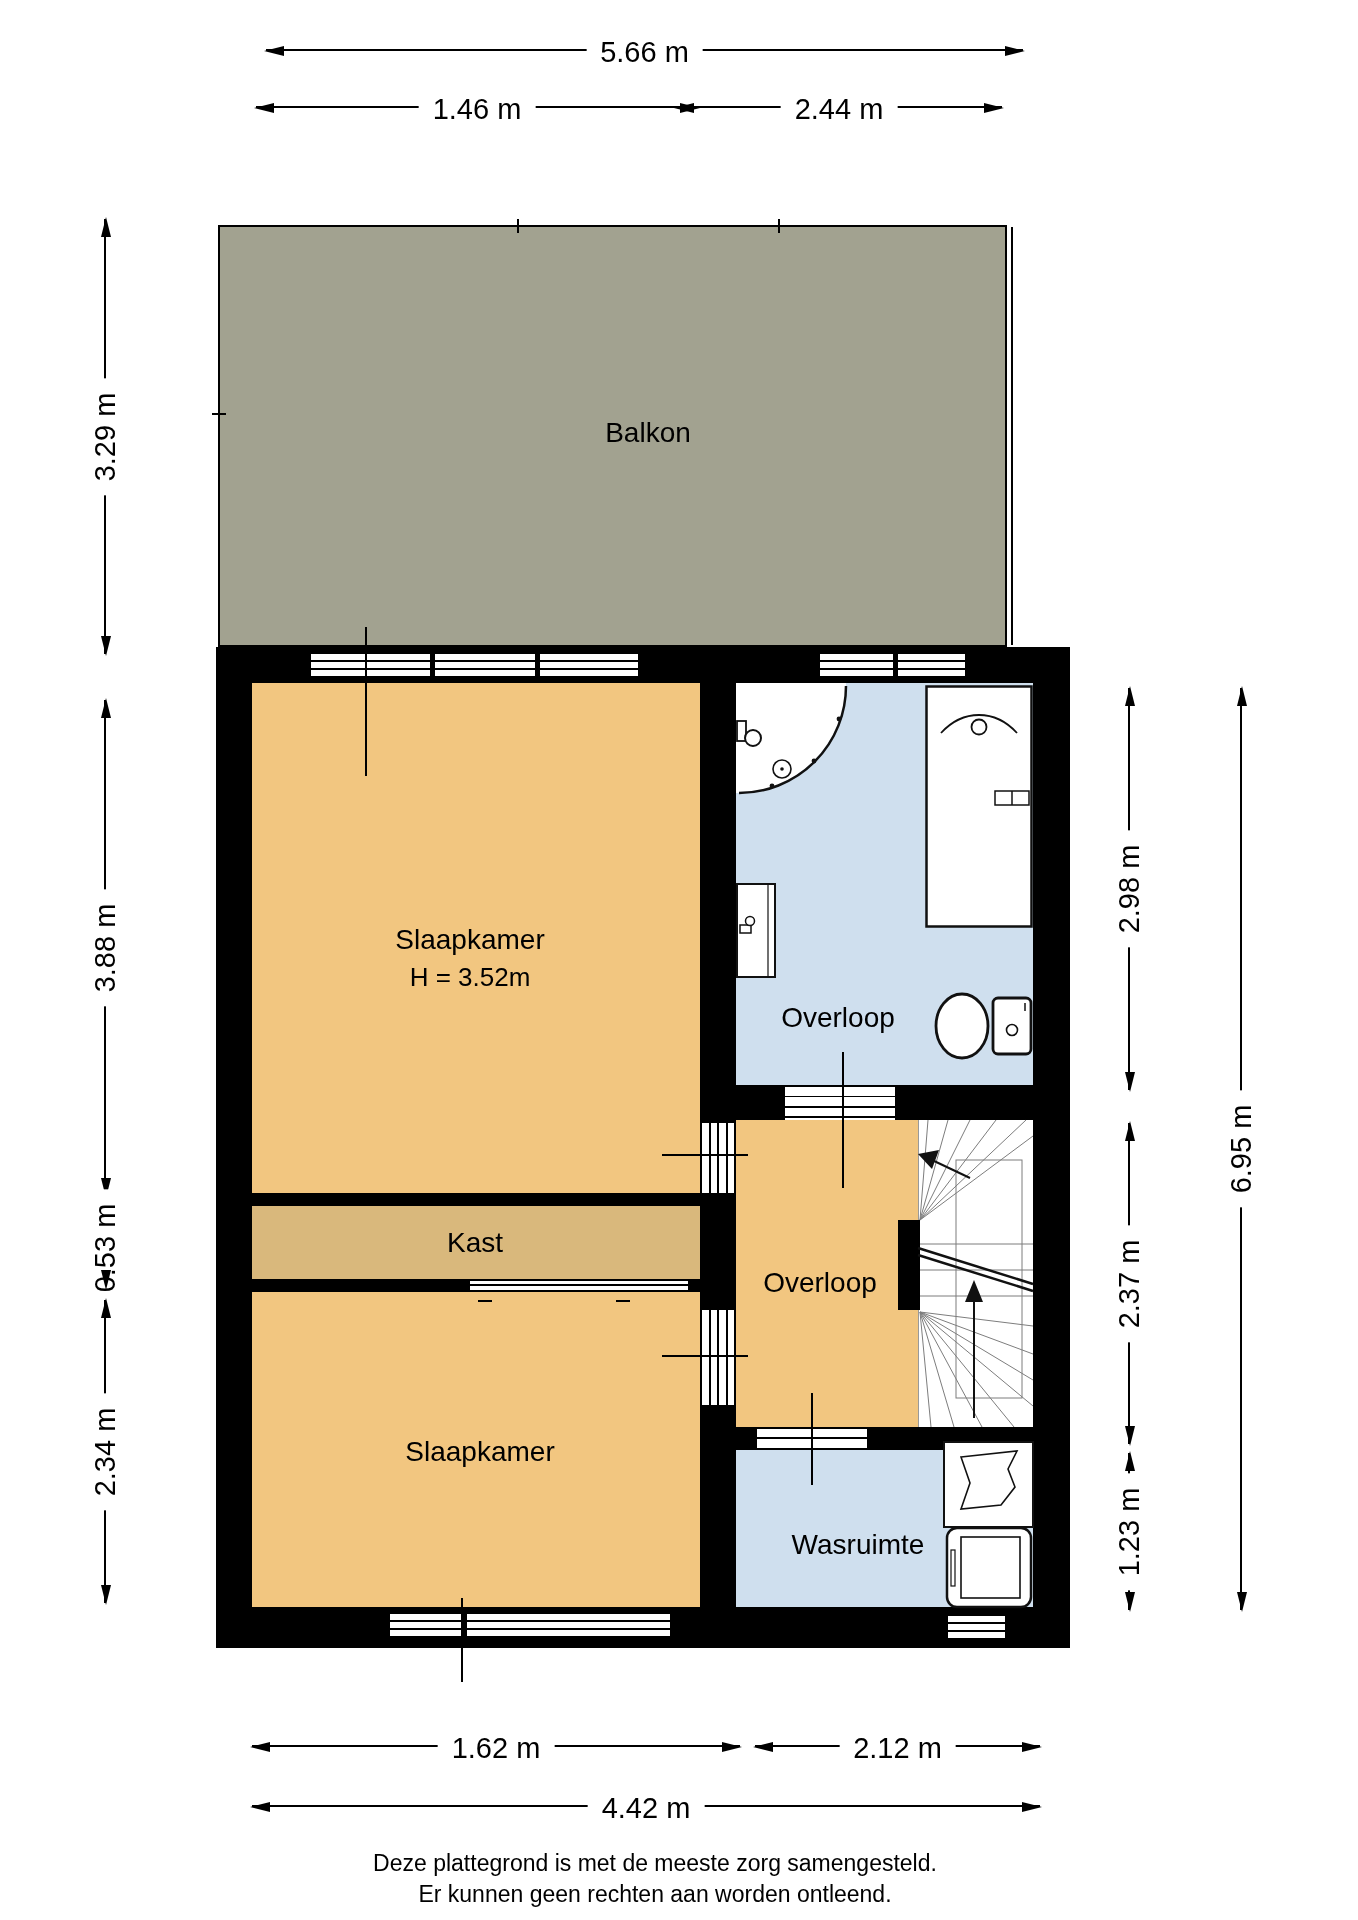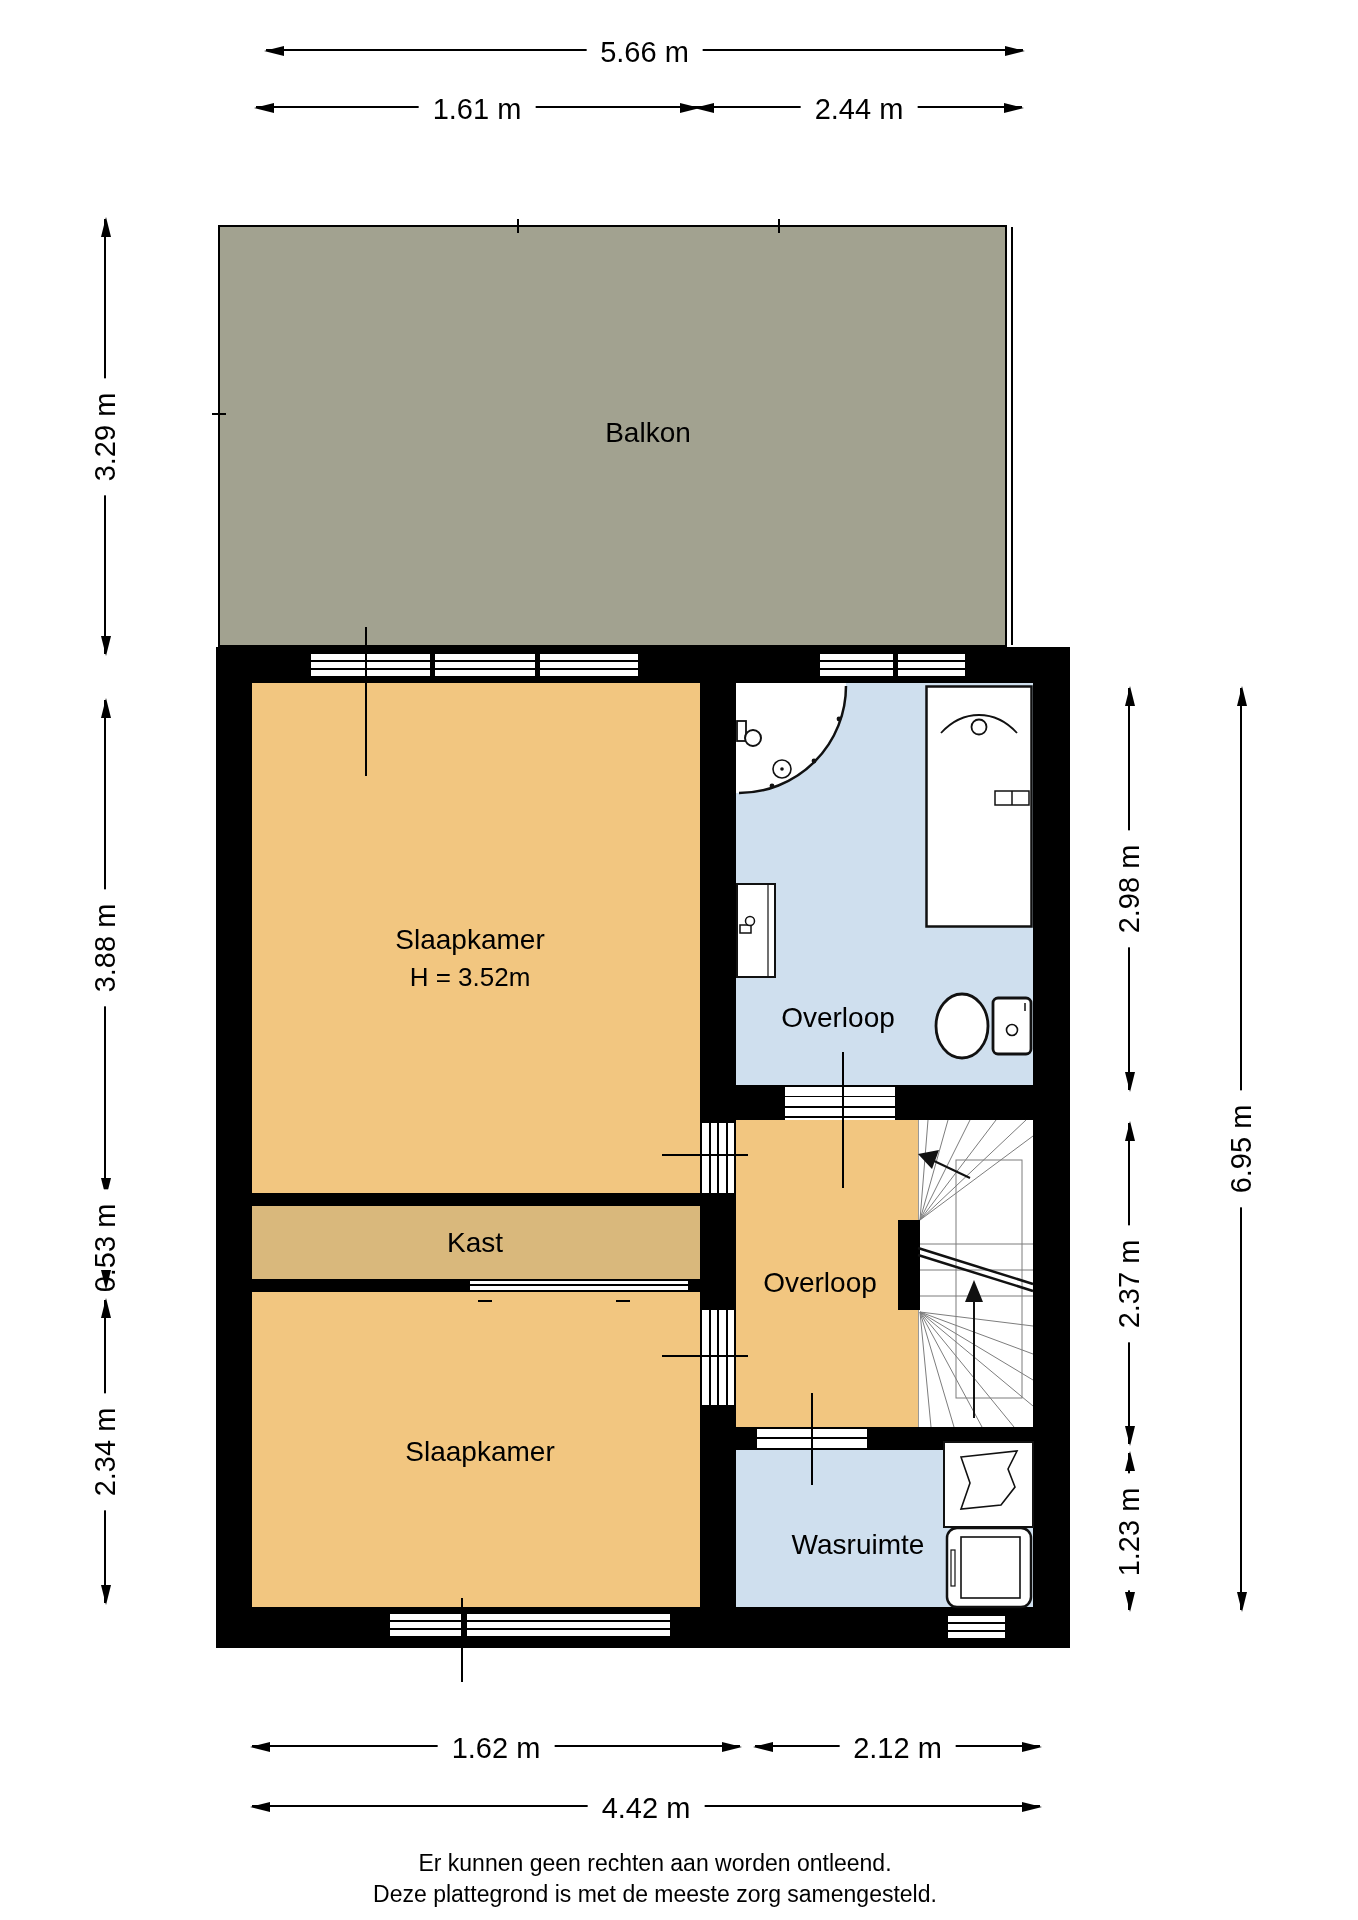--- a/index.html
+++ b/index.html
@@ -39,23 +39,23 @@
 </style>
 </head>
 <body>
 
 <div class="page">
 
   <div class="dim dim-h" style="left:266px;top:49px;width:757px">
     <span class="dlab">5.66 m</span>
     </div>
   <div class="dim dim-h" style="left:256px;top:106px;width:442px">
-    <span class="dlab">1.61 m</span>
-    </div>
-  <div class="dim dim-h" style="left:696px;top:106px;width:326px">
+    <span class="dlab">1.46 m</span>
+    </div>
+  <div class="dim dim-h" style="left:676px;top:106px;width:326px">
     <span class="dlab">2.44 m</span>
     </div>
 
   <div class="dim dim-v" style="left:104px;top:219px;height:435px">
     <span class="dlab">3.29 m</span>
     </div>
   <div class="dim dim-v" style="left:104px;top:700px;height:496px">
     <span class="dlab">3.88 m</span>
     </div>
   <div class="dim dim-v" style="left:104px;top:1208px;height:80px">
@@ -211,17 +211,17 @@
 
   <div class="rlab" style="left:470px;top:940px">Slaapkamer</div>
   <div class="rnote" style="left:470px;top:977px">H = 3.52m</div>
   <div class="rlab" style="left:838px;top:1018px">Overloop</div>
   <div class="rlab" style="left:475px;top:1243px">Kast</div>
   <div class="rlab" style="left:820px;top:1283px">Overloop</div>
   <div class="rlab" style="left:480px;top:1452px">Slaapkamer</div>
   <div class="rlab" style="left:858px;top:1545px">Wasruimte</div>
 
   <div class="footer">
+    <div>Deze plattegrond is met de meeste zorg samengesteld.</div>
     <div>Er kunnen geen rechten aan worden ontleend.</div>
-    <div>Deze plattegrond is met de meeste zorg samengesteld.</div>
   </div>
 
 </div>
 
 </body></html>

